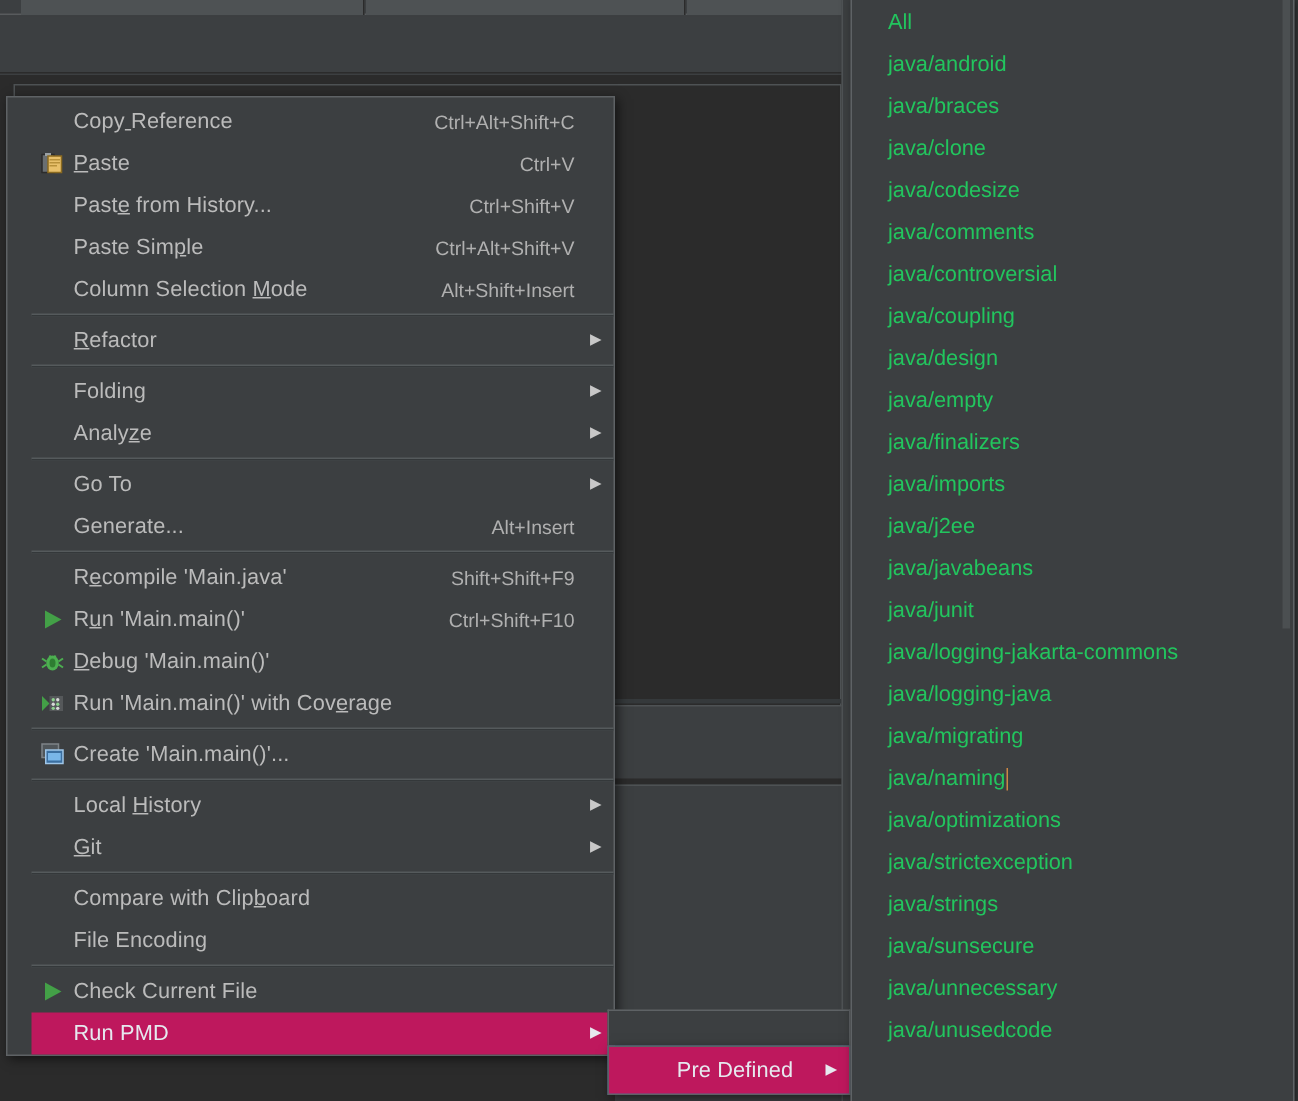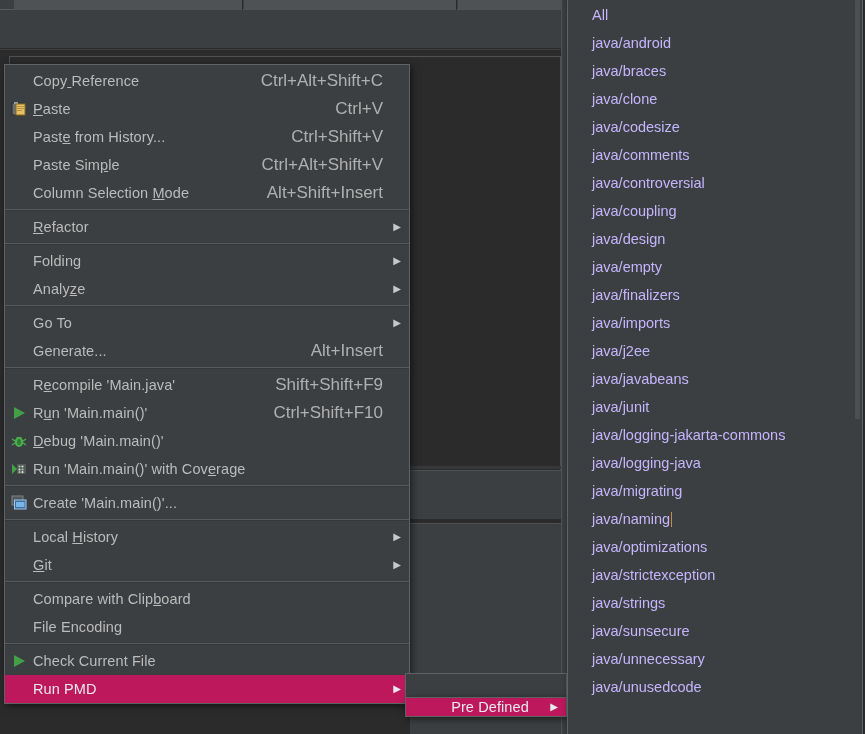--- a/index.html
+++ b/index.html
@@ -93,21 +93,21 @@
 
   
   .ctx-menu {
     position: absolute;
     left: 4px; top: 64px;
     width: 406px;
     background: #3c3f41;
     border: 1px solid #5e6265;
     box-sizing: border-box;
     box-shadow: 2px 2px 7px rgba(0,0,0,0.55);
-    padding: 2px 0 0 0;
+    padding: 2px 0 0 16px;
     font-size: 14.5px;
     color: #bbbbbb;
   }
   .mi {
     position: relative;
     display: flex;
     align-items: center;
     height: 28px;
     padding: 0 8px 0 0;
     cursor: default;
@@ -124,21 +124,21 @@
   .mi-label {
     flex: 1 1 auto;
     color: #bbbbbb;
     letter-spacing: 0.1px;
     overflow: hidden;
   }
   .mi-label u { text-decoration: underline; }
   .mi-shortcut {
     color: #b0b0b0;
     padding-left: 22px;
-    font-size: 17px;
+    font-size: 13px;
   }
   .mi-arrow {
     width: 18px;
     min-width: 18px;
     text-align: right;
     color: #c8c8c8;
     font-size: 10px;
     line-height: 1;
   }
   .mi.selected {
@@ -158,21 +158,21 @@
   .pd-menu {
     position: absolute;
     left: 405px; top: 697px;
     width: 162px;
     background: #4a6da7;
     border: 1px solid #5e6265;
     box-sizing: border-box;
     box-shadow: 2px 2px 7px rgba(0,0,0,0.55);
     font-size: 14.5px;
   }
-  .pd-menu .mi { height: 18px; justify-content: flex-end; }
+  .pd-menu .mi { height: 31px; justify-content: flex-end; }
   .pd-menu .mi-label {
     color: #e6e9ef;
     text-align: center;
     padding-left: 6px;
   }
   .pd-backing {
     position: absolute;
     left: 405px; top: 673px;
     width: 162px; height: 24px;
     background: #3c3f41;
@@ -193,21 +193,21 @@
     box-shadow: 2px 2px 7px rgba(0,0,0,0.55);
     padding-top: 4px;
     overflow: hidden;
   }
   .rs-item {
     display: flex;
     align-items: center;
     height: 28px;
     padding-left: 24px;
     font-size: 14.5px;
-    color: #c4b5fd;
+    color: #22c55e;
     white-space: nowrap;
     cursor: default;
   }
   .rs-scroll-track {
     position: absolute;
     right: 1px; top: 1px;
     width: 5px;
     height: 732px;
     background: #3c3f41;
   }

